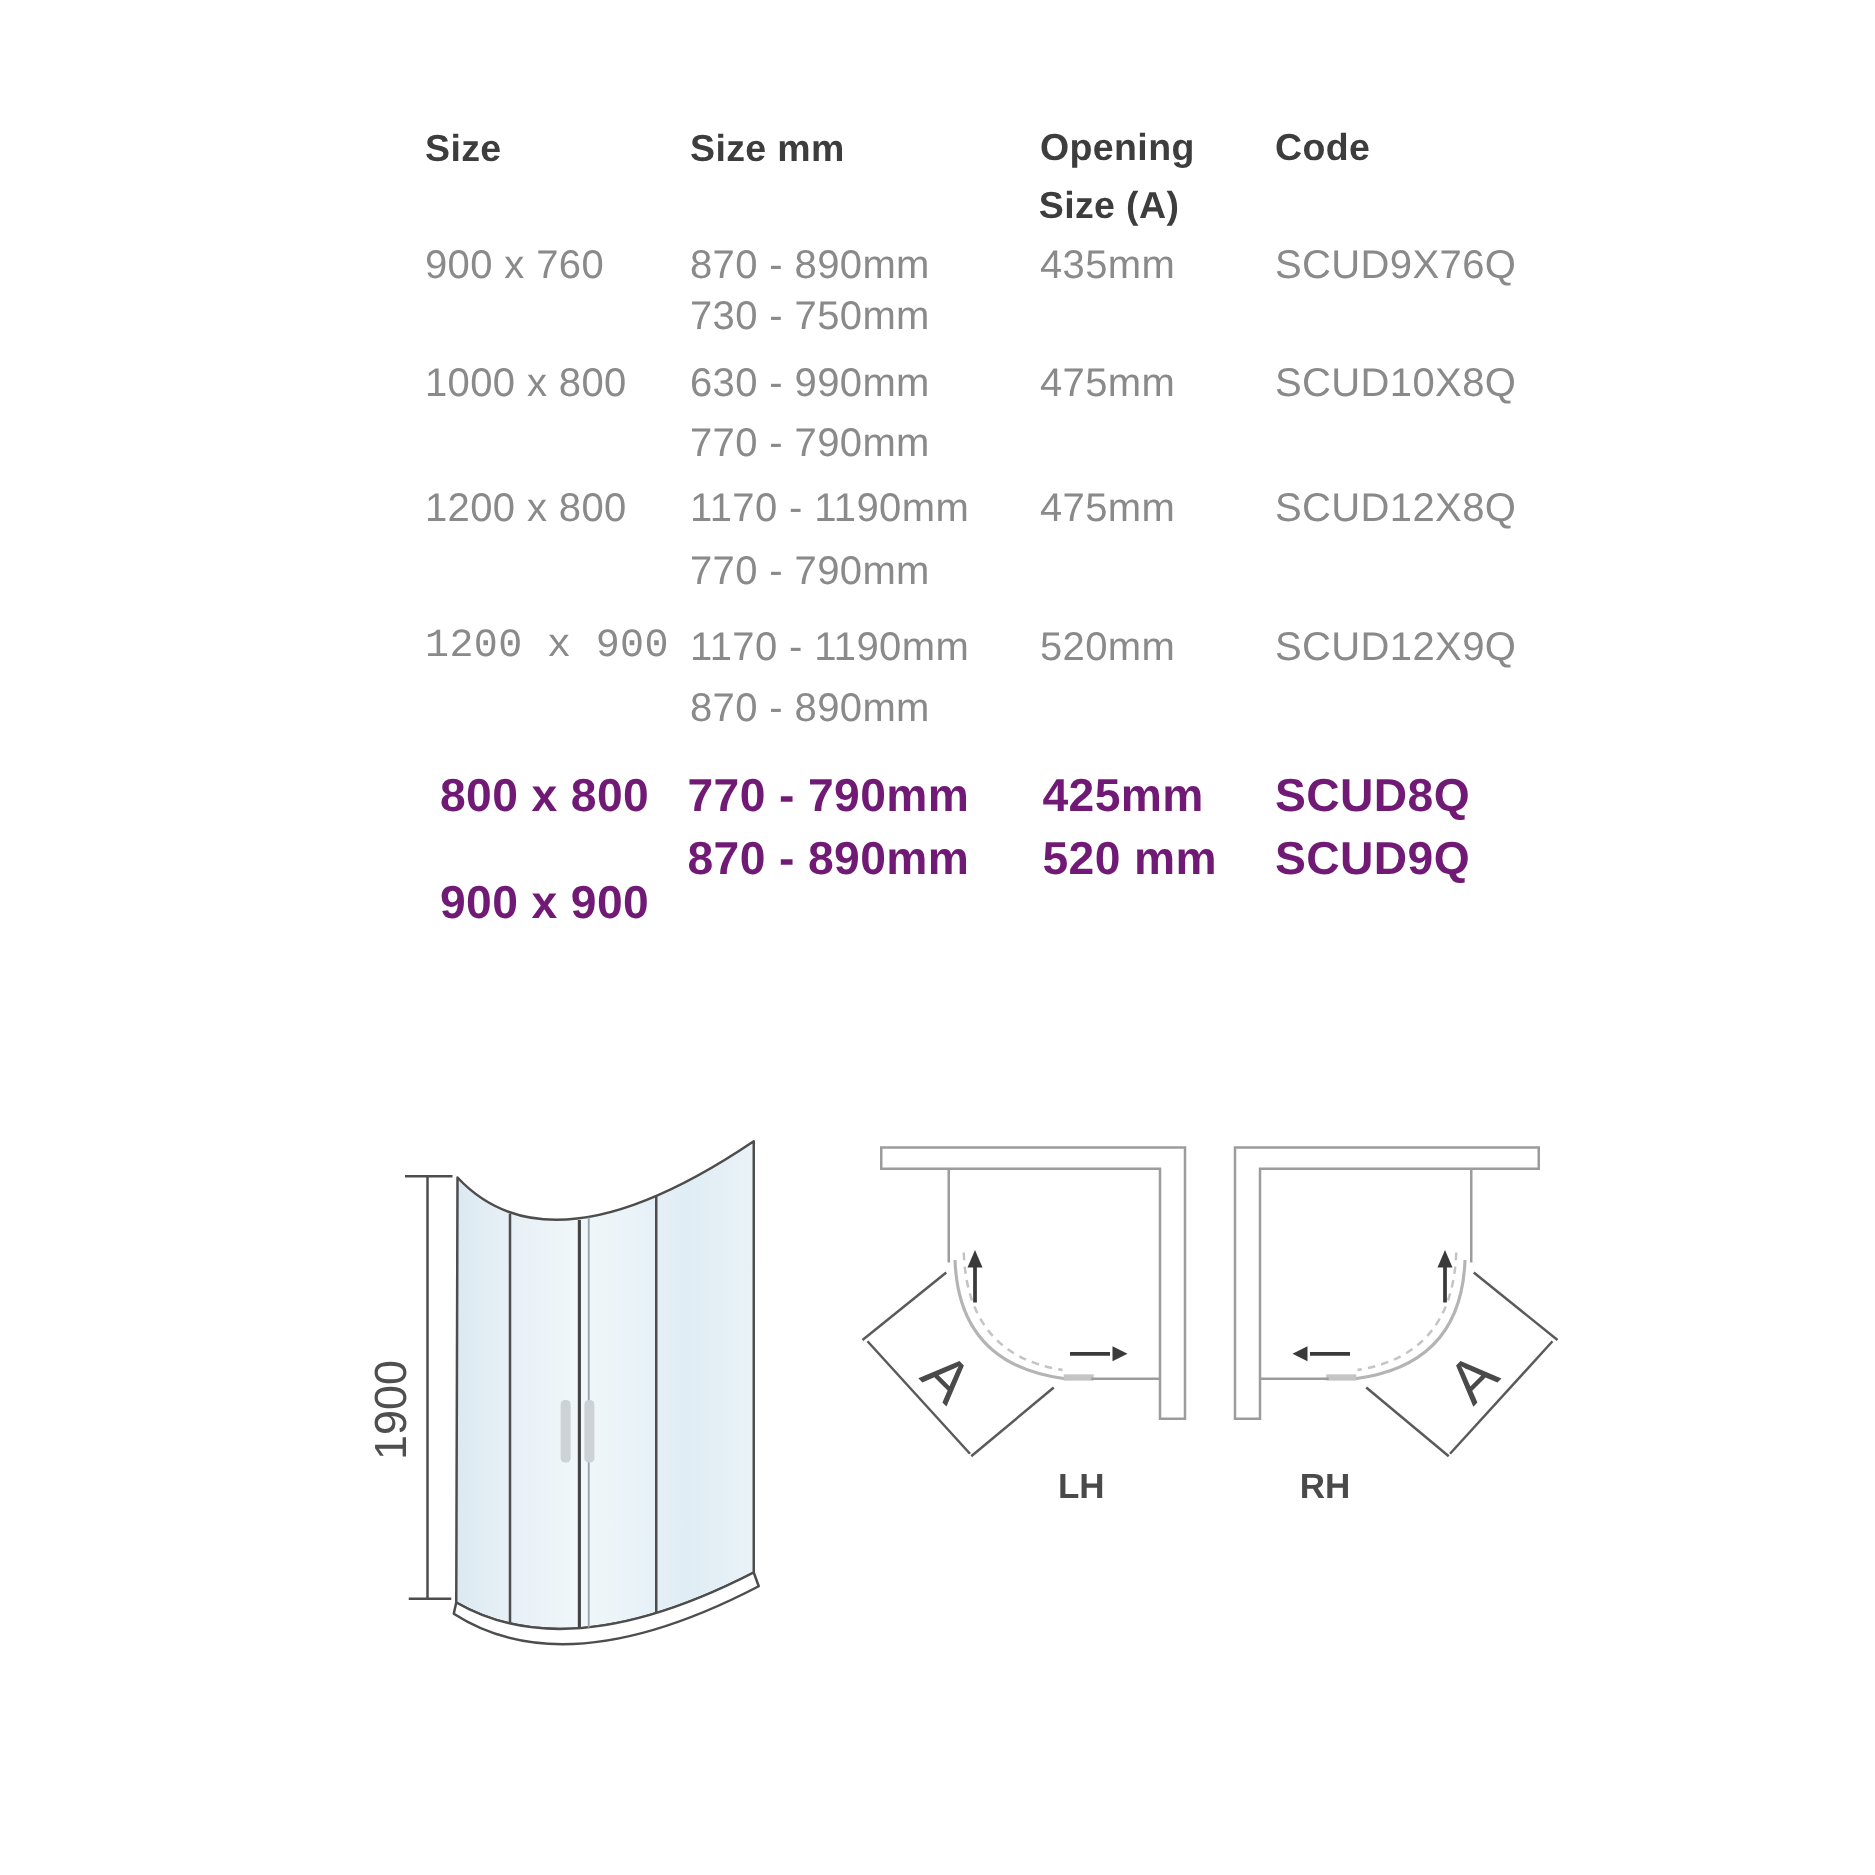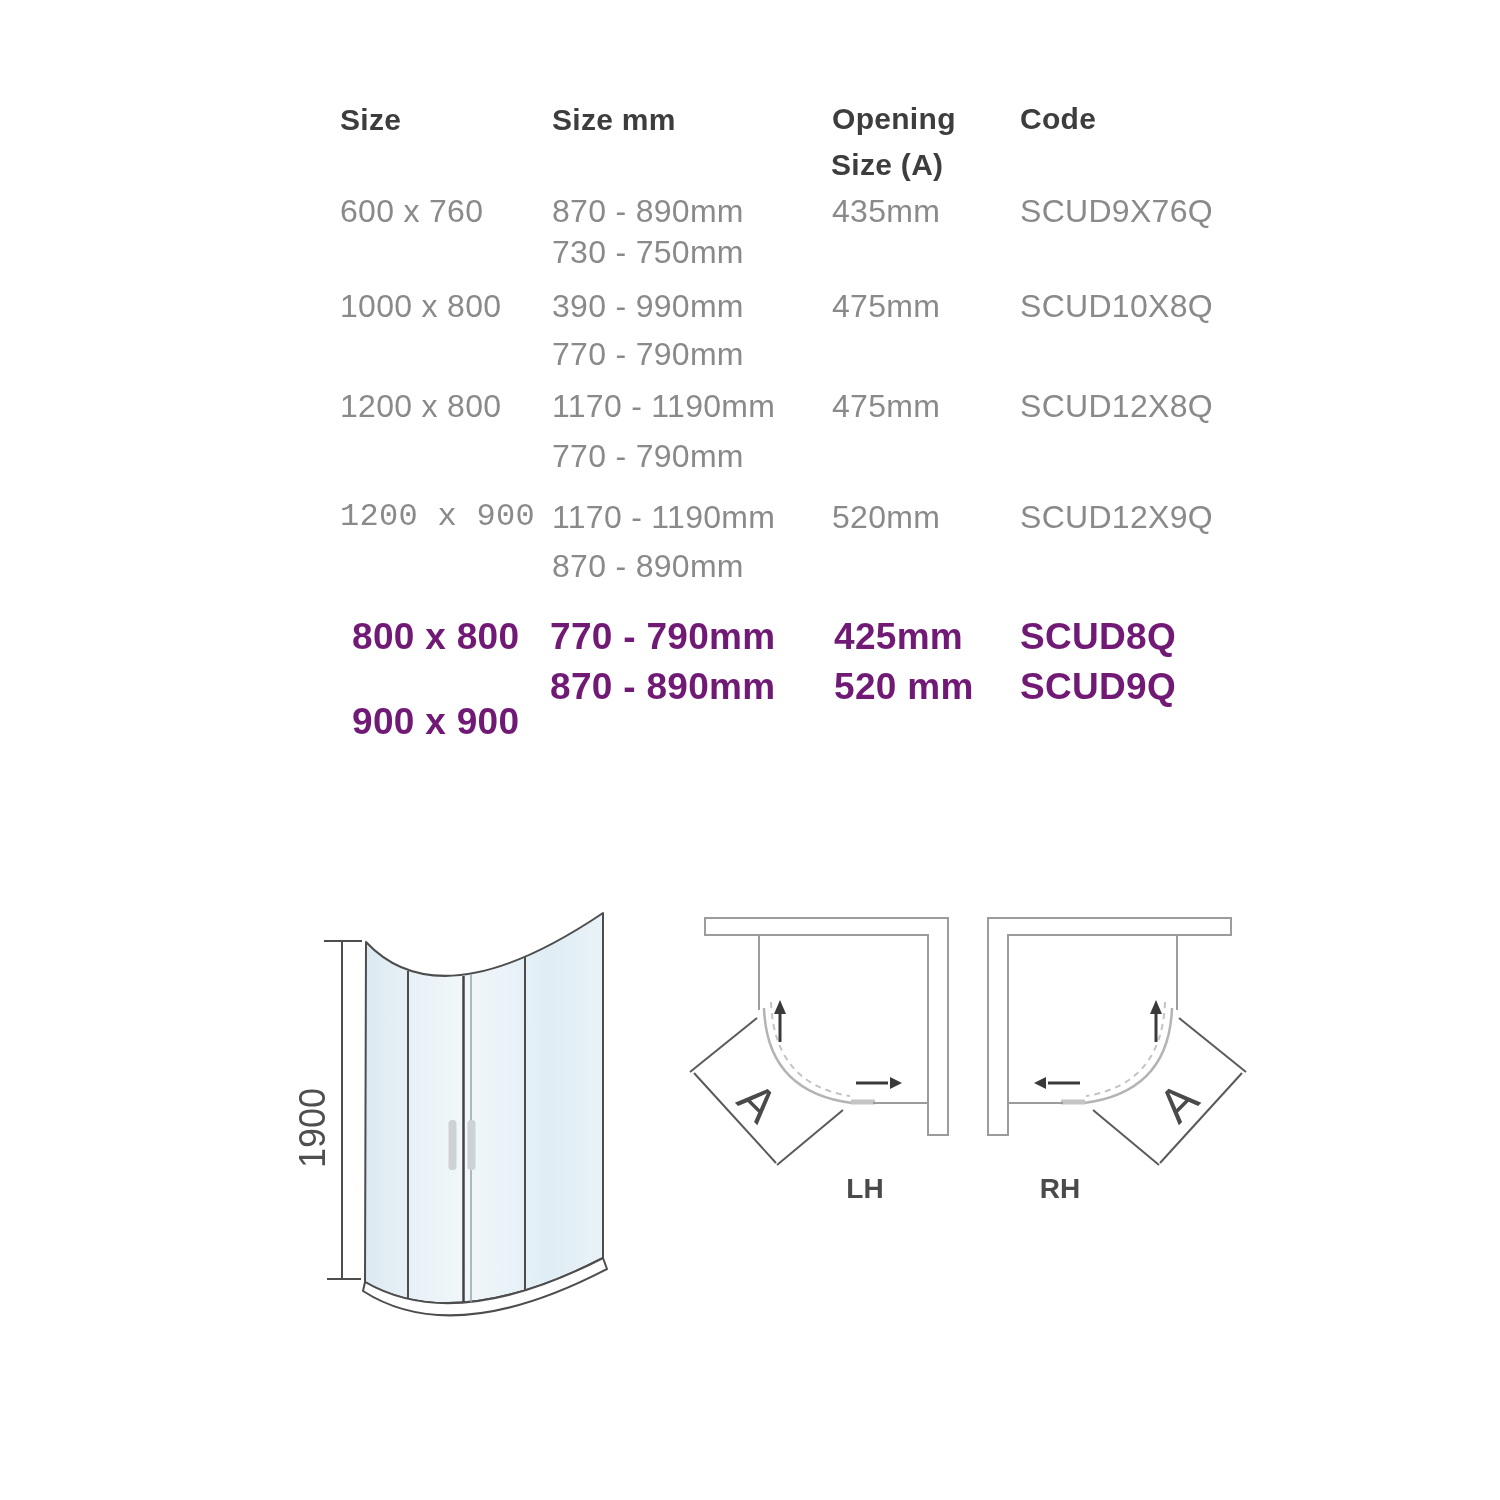--- a/index.html
+++ b/index.html
@@ -51,30 +51,30 @@
 
   <div>
 
     <div class="cell hdr" style="left:340px; top:105px;">Size</div>
     <div class="cell hdr" style="left:552px; top:105px;">Size mm</div>
     <div class="cell hdr" style="left:832px; top:104px;">Opening</div>
     <div class="cell hdr" style="left:831px; top:150px;">Size (A)</div>
     <div class="cell hdr" style="left:1020px; top:104px;">Code</div>
 
     <div>
-      <div class="cell val" style="left:340px; top:195px;">600 x 760</div>
+      <div class="cell val" style="left:340px; top:195px;">900 x 760</div>
       <div class="cell val" style="left:552px; top:195px;">870 - 890mm</div>
       <div class="cell val" style="left:552px; top:236px;">730 - 750mm</div>
       <div class="cell val" style="left:832px; top:195px;">435mm</div>
       <div class="cell val" style="left:1020px; top:195px;">SCUD9X76Q</div>
     </div>
 
     <div>
       <div class="cell val" style="left:340px; top:290px;">1000 x 800</div>
-      <div class="cell val" style="left:552px; top:290px;">390 - 990mm</div>
+      <div class="cell val" style="left:552px; top:290px;">630 - 990mm</div>
       <div class="cell val" style="left:552px; top:338px;">770 - 790mm</div>
       <div class="cell val" style="left:832px; top:290px;">475mm</div>
       <div class="cell val" style="left:1020px; top:290px;text-align:right;">SCUD10X8Q</div>
     </div>
 
     <div>
       <div class="cell val" style="left:340px; top:390px;">1200 x 800</div>
       <div class="cell val" style="left:552px; top:390px;">1170 - 1190mm</div>
       <div class="cell val" style="left:552px; top:440px;">770 - 790mm</div>
       <div class="cell val" style="left:832px; top:390px;">475mm</div>

